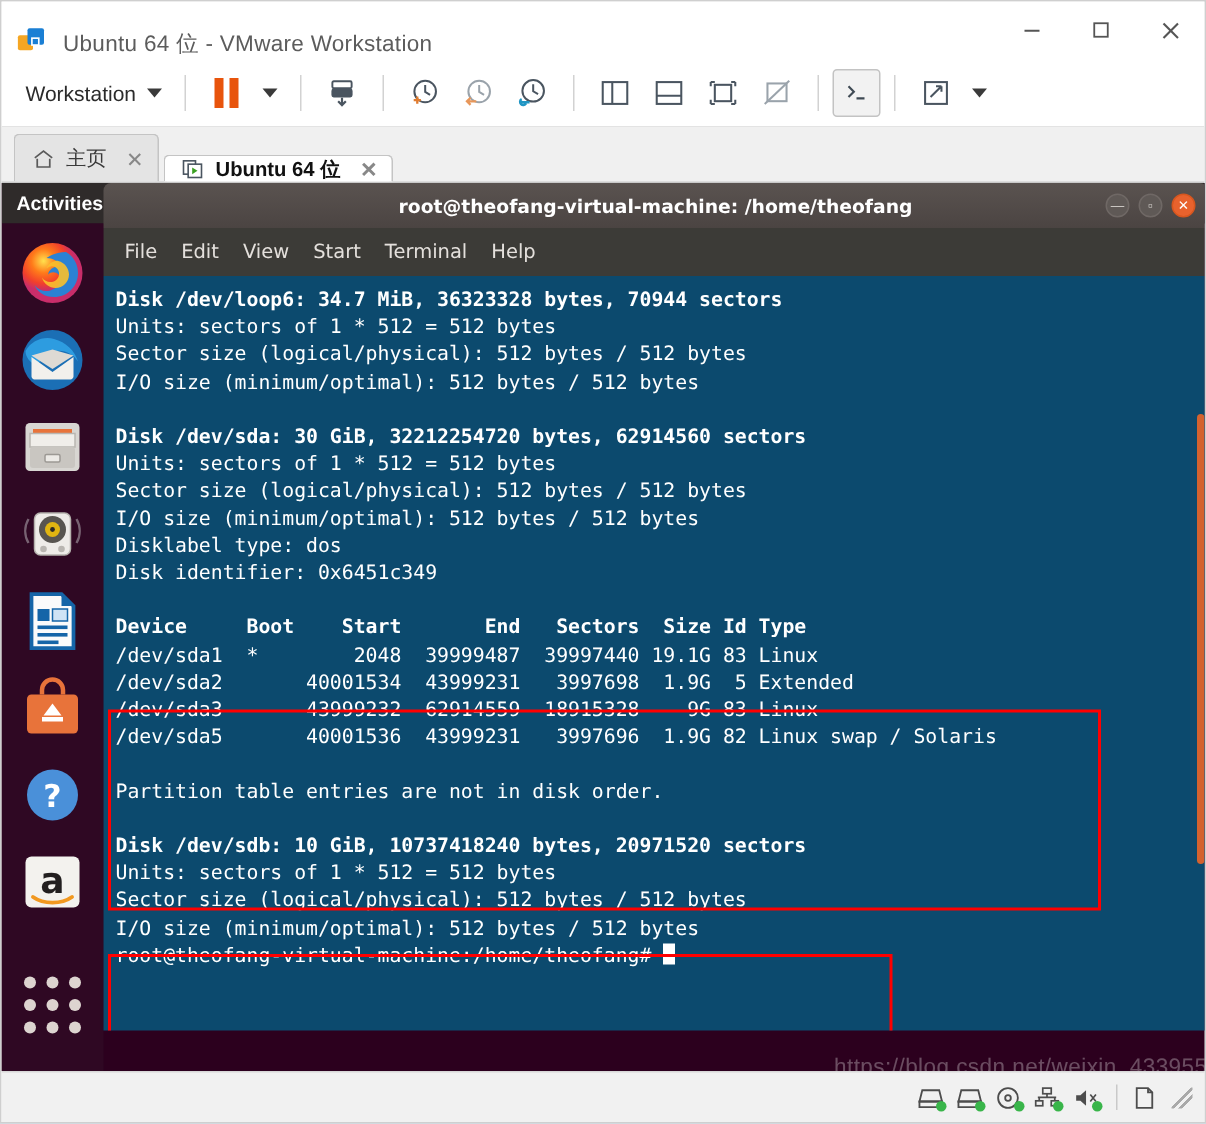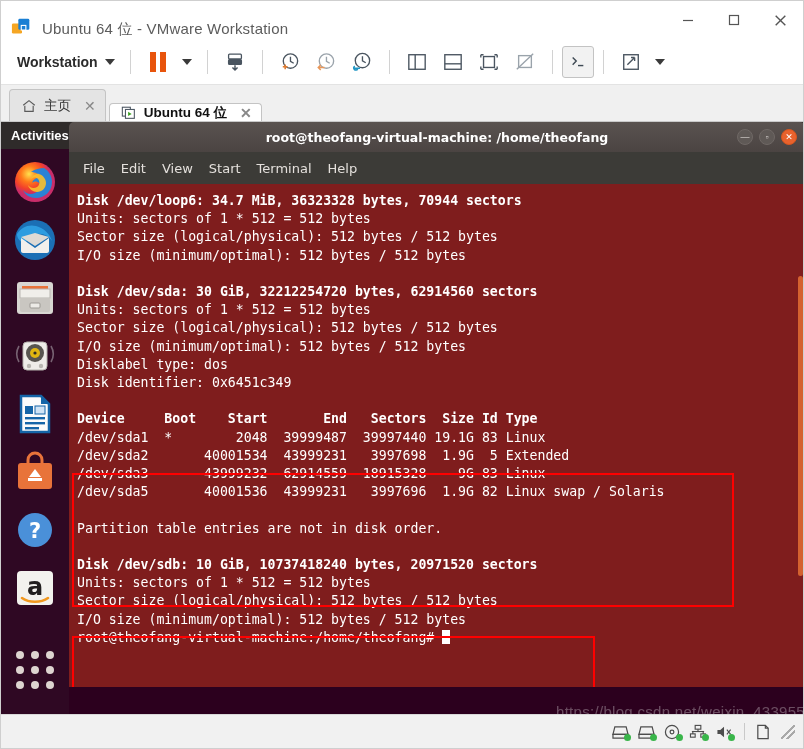--- a/index.html
+++ b/index.html
@@ -50,21 +50,20 @@
 
   
   .vm-toolbar {
     height: 46px;
     display: flex;
     align-items: center;
     background: #ffffff;
     border-bottom: 1px solid #e3e3e3;
     padding: 0 8px;
     gap: 0px;
-    font-weight: bold;
   }
   .tb-text {
     font-size: 14px;
     color: #2b2b2b;
     padding: 4px 6px 4px 8px;
     display: flex; align-items: center; gap: 7px;
     white-space: nowrap;
   }
   .caret {
     width: 0; height: 0;
@@ -223,21 +222,21 @@
     height: 32px;
     background: #3c3b37;
     display: flex; align-items: center;
     gap: 16px;
     padding: 0 14px;
     color: #e4e0dc;
     font-size: 13px;
     font-family: "DejaVu Sans", sans-serif;
   }
   .term-body {
-    background: #7f1d1d;
+    background: #0c4a6e;
     height: 503px;
     position: relative;
     overflow: hidden;
     padding: 8px 16px 0 8px;
   }
   .term-scroll {
     position: absolute;
     right: 2px; top: 92px;
     width: 5px; height: 300px;
     background: #d4622f;

